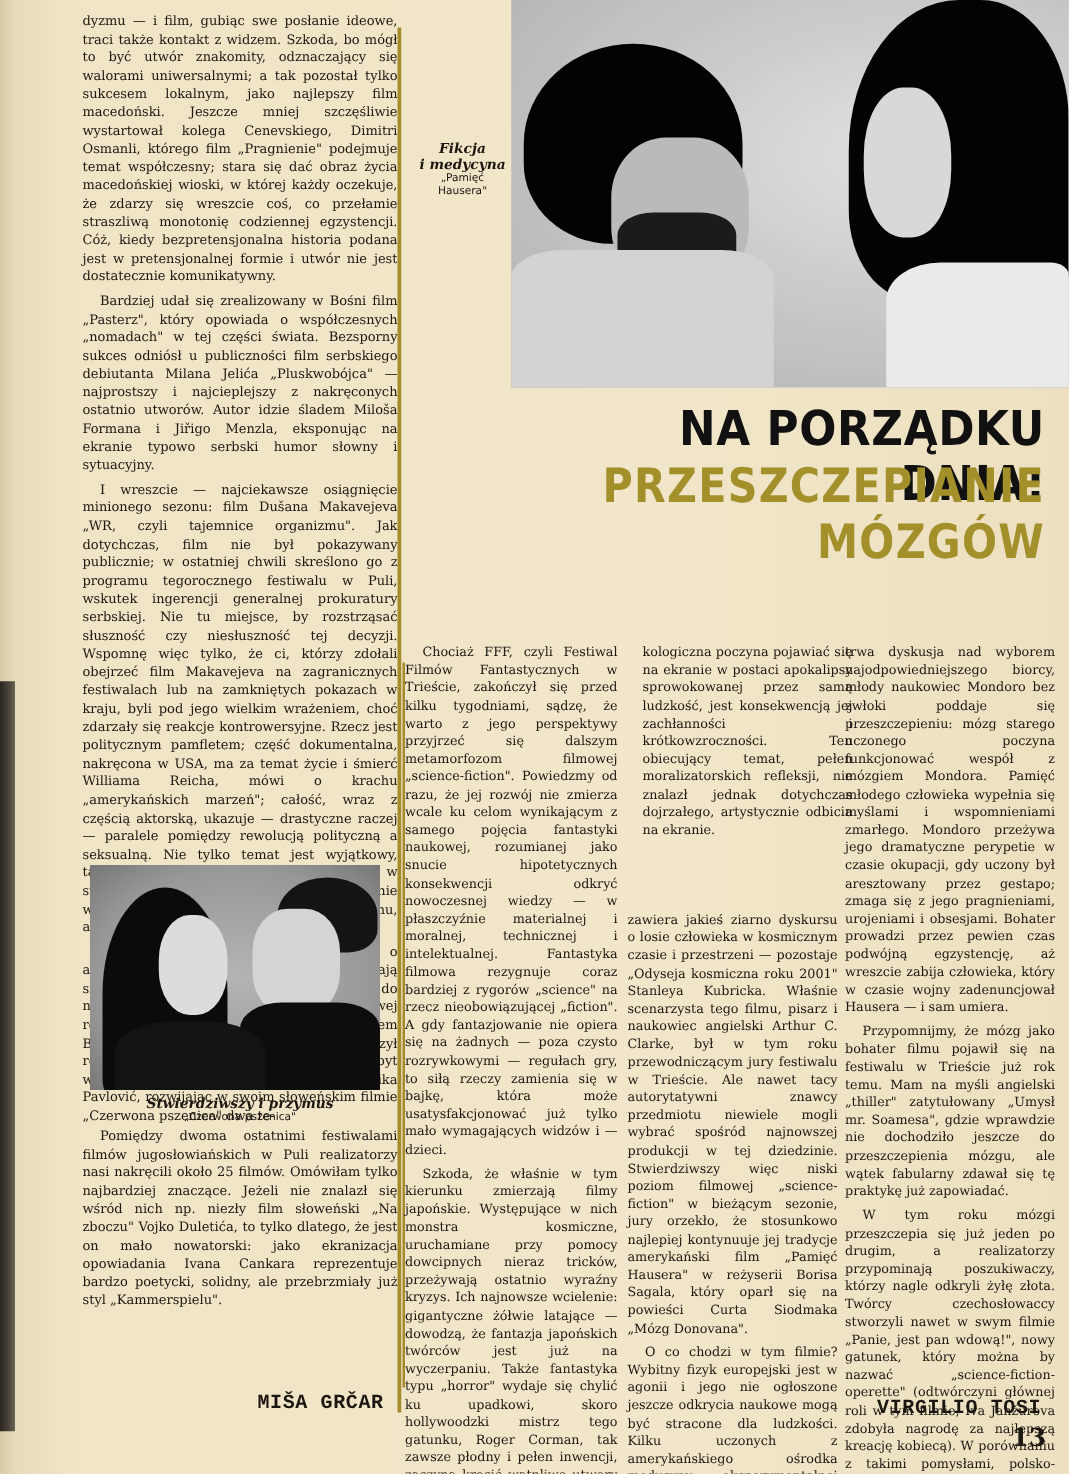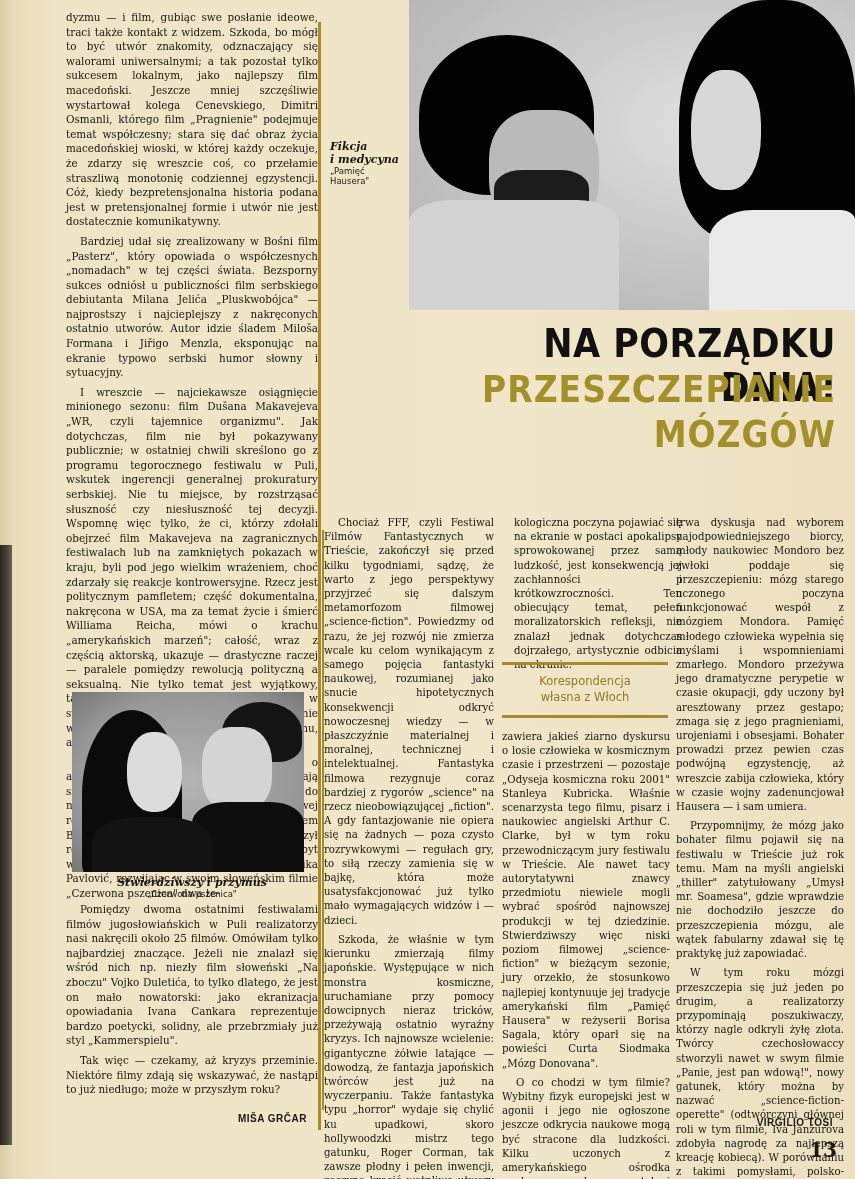--- a/index.html
+++ b/index.html
@@ -36,21 +36,21 @@
   .photo {
     position:absolute; overflow:hidden;
     filter: grayscale(1) contrast(1.15);
   }
   #photo-top { left:409px; top:0px; width:446px; height:310px;
     background: radial-gradient(ellipse at 70% 40%, #dcd5c3 0%, #c9c2b0 40%, #b0a998 100%); }
   #photo-bottom { left:72px; top:692px; width:232px; height:180px;
     background: radial-gradient(ellipse at 50% 50%, #b3ad9f 0%, #9a9385 70%, #7d776b 100%); }
   .shape { position:absolute; }
   .caption-top {
-    position:absolute; left:330px; top:140px; width:80px; 
+    position:absolute; left:330px; top:112px; width:80px; text-align:center;
   }
   .cap-italic { font-style:italic; font-weight:bold; font-size:11px; line-height:13px; font-family:"DejaVu Serif", serif; }
   .cap-small { font-size:8.5px; font-weight:normal; line-height:10px; font-family:"DejaVu Sans", sans-serif; }
   .caption-bottom { position:absolute; left:66px; top:876px; width:252px; text-align:center; }
   
   .headline1 {
     position:absolute; left:440px; top:322px; width:396px; text-align:right;
     font-family:"DejaVu Sans", sans-serif; font-weight:900; font-size:35px;
     letter-spacing:0.5px; color:#111; transform:scaleY(1.1); transform-origin:top;
   }
@@ -68,21 +68,21 @@
   #col3a { left:502px; top:516px; width:168px; font-size:10.2px; line-height:14.2px;margin-left:12px; }
   #col3b { left:502px; top:730px; width:168px; font-size:10.2px; line-height:14.2px; }
   #col4 { left:676px; top:516px; width:168px; font-size:10.2px; line-height:14.2px; }
   .corr-box {
     position:absolute; left:502px; top:662px; width:166px; height:56px;
     border-top:3px solid #a68b2c; border-bottom:3px solid #a68b2c;
     text-align:center; box-sizing:border-box; padding-top:8px;
   }
   .corr-box span { display:block; font-family:"DejaVu Sans", sans-serif; font-size:11.5px; line-height:16px; color:#8f7c22; }
   .signature {
-    position:absolute; font-family:Liberation Sans, sans-serif; font-weight:bold; font-size:10px; letter-spacing:0.5px;
+    position:absolute; font-family:Liberation Mono, monospace; font-weight:bold; font-size:16px; letter-spacing:0.5px;
   }
   #sig1 { right:548px; top:1113px; }
   #sig2 { right:22px; top:1117px; }
   .page-number {
     position:absolute; right:18px; top:1138px; font-size:20px; font-weight:bold; font-family:"DejaVu Serif", serif;margin-left:21px;
   }
 </style>
 </head>
 <body>
 
@@ -105,21 +105,20 @@
     <div class="shape" style="left:120px;top:110px;width:112px;height:70px;background:#1e1c18;border-radius:30% 30% 0 0;"></div>
     <div class="shape" style="left:20px;top:125px;width:120px;height:60px;background:#24211c;border-radius:40% 40% 0 0;"></div>
   </div>
   <div class="caption-bottom">
     <div class="cap-italic">Stwierdziwszy i przymus</div>
     <div class="cap-small">„Czerwona pszenica"</div>
   </div>
 
   <div class="col-text" id="col1b">
     <p>Pomiędzy dwoma ostatnimi festiwalami filmów jugosłowiańskich w Puli realizatorzy nasi nakręcili około 25 filmów. Omówiłam tylko najbardziej znaczące. Jeżeli nie znalazł się wśród nich np. niezły film słoweński „Na zboczu" Vojko Duletića, to tylko dlatego, że jest on mało nowatorski: jako ekranizacja opowiadania Ivana Cankara reprezentuje bardzo poetycki, solidny, ale przebrzmiały już styl „Kammerspielu".</p>
-    <p>Tak więc — czekamy, aż kryzys przeminie. Niektóre filmy zdają się wskazywać, że nastąpi to już niedługo; może w przyszłym roku?</p>
   </div>
   <div class="signature" id="sig1">MIŠA GRČAR</div>
 
   <div class="vrule" id="rule1"></div>
 
   <div class="photo" id="photo-top">
     <div class="shape" style="left:10px;top:35px;width:175px;height:160px;border-radius:50% 50% 40% 40%;background:#141210;"></div>
     <div class="shape" style="left:80px;top:110px;width:110px;height:120px;border-radius:40%;background:#b9b2a2;"></div>
     <div class="shape" style="left:85px;top:170px;width:95px;height:60px;border-radius:30% 30% 50% 50%;background:#2b2823;"></div>
     <div class="shape" style="left:0px;top:200px;width:210px;height:110px;background:#cfc8b6;border-radius:20% 20% 0 0;"></div>
@@ -141,24 +140,20 @@
 
   <div class="col-text" id="col2">
     <p>Chociaż FFF, czyli Festiwal Filmów Fantastycznych w Trieście, zakończył się przed kilku tygodniami, sądzę, że warto z jego perspektywy przyjrzeć się dalszym metamorfozom filmowej „science-fiction". Powiedzmy od razu, że jej rozwój nie zmierza wcale ku celom wynikającym z samego pojęcia fantastyki naukowej, rozumianej jako snucie hipotetycznych konsekwencji odkryć nowoczesnej wiedzy — w płaszczyźnie materialnej i moralnej, technicznej i intelektualnej. Fantastyka filmowa rezygnuje coraz bardziej z rygorów „science" na rzecz nieobowiązującej „fiction". A gdy fantazjowanie nie opiera się na żadnych — poza czysto rozrywkowymi — regułach gry, to siłą rzeczy zamienia się w bajkę, która może usatysfakcjonować już tylko mało wymagających widzów i — dzieci.</p>
     <p>Szkoda, że właśnie w tym kierunku zmierzają filmy japońskie. Występujące w nich monstra kosmiczne, uruchamiane przy pomocy dowcipnych nieraz tricków, przeżywają ostatnio wyraźny kryzys. Ich najnowsze wcielenie: gigantyczne żółwie latające — dowodzą, że fantazja japońskich twórców jest już na wyczerpaniu. Także fantastyka typu „horror" wydaje się chylić ku upadkowi, skoro hollywoodzki mistrz tego gatunku, Roger Corman, tak zawsze płodny i pełen inwencji, zaczyna kręcić wątpliwe utwory z kategorii „political-fiction".</p>
 
   </div>
 
   <div class="col-text" id="col3a">
     <p class="noindent">kologiczna poczyna pojawiać się na ekranie w postaci apokalipsy sprowokowanej przez samą ludzkość, jest konsekwencją jej zachłanności i krótkowzroczności. Ten obiecujący temat, pełen moralizatorskich refleksji, nie znalazł jednak dotychczas dojrzałego, artystycznie odbicia na ekranie.</p>
   </div>
-  <div class="corr-box">
-    <span>Korespondencja</span>
-    <span>własna z Włoch</span>
-  </div>
   <div class="col-text" id="col3b">
     <p class="noindent">zawiera jakieś ziarno dyskursu o losie człowieka w kosmicznym czasie i przestrzeni — pozostaje „Odyseja kosmiczna roku 2001" Stanleya Kubricka. Właśnie scenarzysta tego filmu, pisarz i naukowiec angielski Arthur C. Clarke, był w tym roku przewodniczącym jury festiwalu w Trieście. Ale nawet tacy autorytatywni znawcy przedmiotu niewiele mogli wybrać spośród najnowszej produkcji w tej dziedzinie. Stwierdziwszy więc niski poziom filmowej „science-fiction" w bieżącym sezonie, jury orzekło, że stosunkowo najlepiej kontynuuje jej tradycje amerykański film „Pamięć Hausera" w reżyserii Borisa Sagala, który oparł się na powieści Curta Siodmaka „Mózg Donovana".</p>
     <p>O co chodzi w tym filmie? Wybitny fizyk europejski jest w agonii i jego nie ogłoszone jeszcze odkrycia naukowe mogą być stracone dla ludzkości. Kilku uczonych z amerykańskiego ośrodka medycyny eksperymentalnej proponuje przeszczepienie „fluidów pamięciowych" umierającego uczonego do mózgu innego człowieka. Gdy</p>
   </div>
 
   <div class="col-text" id="col4">
     <p class="noindent">trwa dyskusja nad wyborem najodpowiedniejszego biorcy, młody naukowiec Mondoro bez zwłoki poddaje się przeszczepieniu: mózg starego uczonego poczyna funkcjonować wespół z mózgiem Mondora. Pamięć młodego człowieka wypełnia się myślami i wspomnieniami zmarłego. Mondoro przeżywa jego dramatyczne perypetie w czasie okupacji, gdy uczony był aresztowany przez gestapo; zmaga się z jego pragnieniami, urojeniami i obsesjami. Bohater prowadzi przez pewien czas podwójną egzystencję, aż wreszcie zabija człowieka, który w czasie wojny zadenuncjował Hausera — i sam umiera.</p>
     <p>Przypomnijmy, że mózg jako bohater filmu pojawił się na festiwalu w Trieście już rok temu. Mam na myśli angielski „thiller" zatytułowany „Umysł mr. Soamesa", gdzie wprawdzie nie dochodziło jeszcze do przeszczepienia mózgu, ale wątek fabularny zdawał się tę praktykę już zapowiadać.</p>
     <p>W tym roku mózgi przeszczepia się już jeden po drugim, a realizatorzy przypominają poszukiwaczy, którzy nagle odkryli żyłę złota. Twórcy czechosłowaccy stworzyli nawet w swym filmie „Panie, jest pan wdową!", nowy gatunek, który można by nazwać „science-fiction-operette" (odtwórczyni głównej roli w tym filmie, Iva Janžurova zdobyła nagrodę za najlepszą kreację kobiecą). W porównaniu z takimi pomysłami, polsko-niemiecki film o podróżach międzyplanetarnych — „Sygnały MMXX" robił wrażenie nazbyt konwencjonalnego. Przecież człowiek już od kilku lat stąpa po Księżycu!</p>
   </div>

